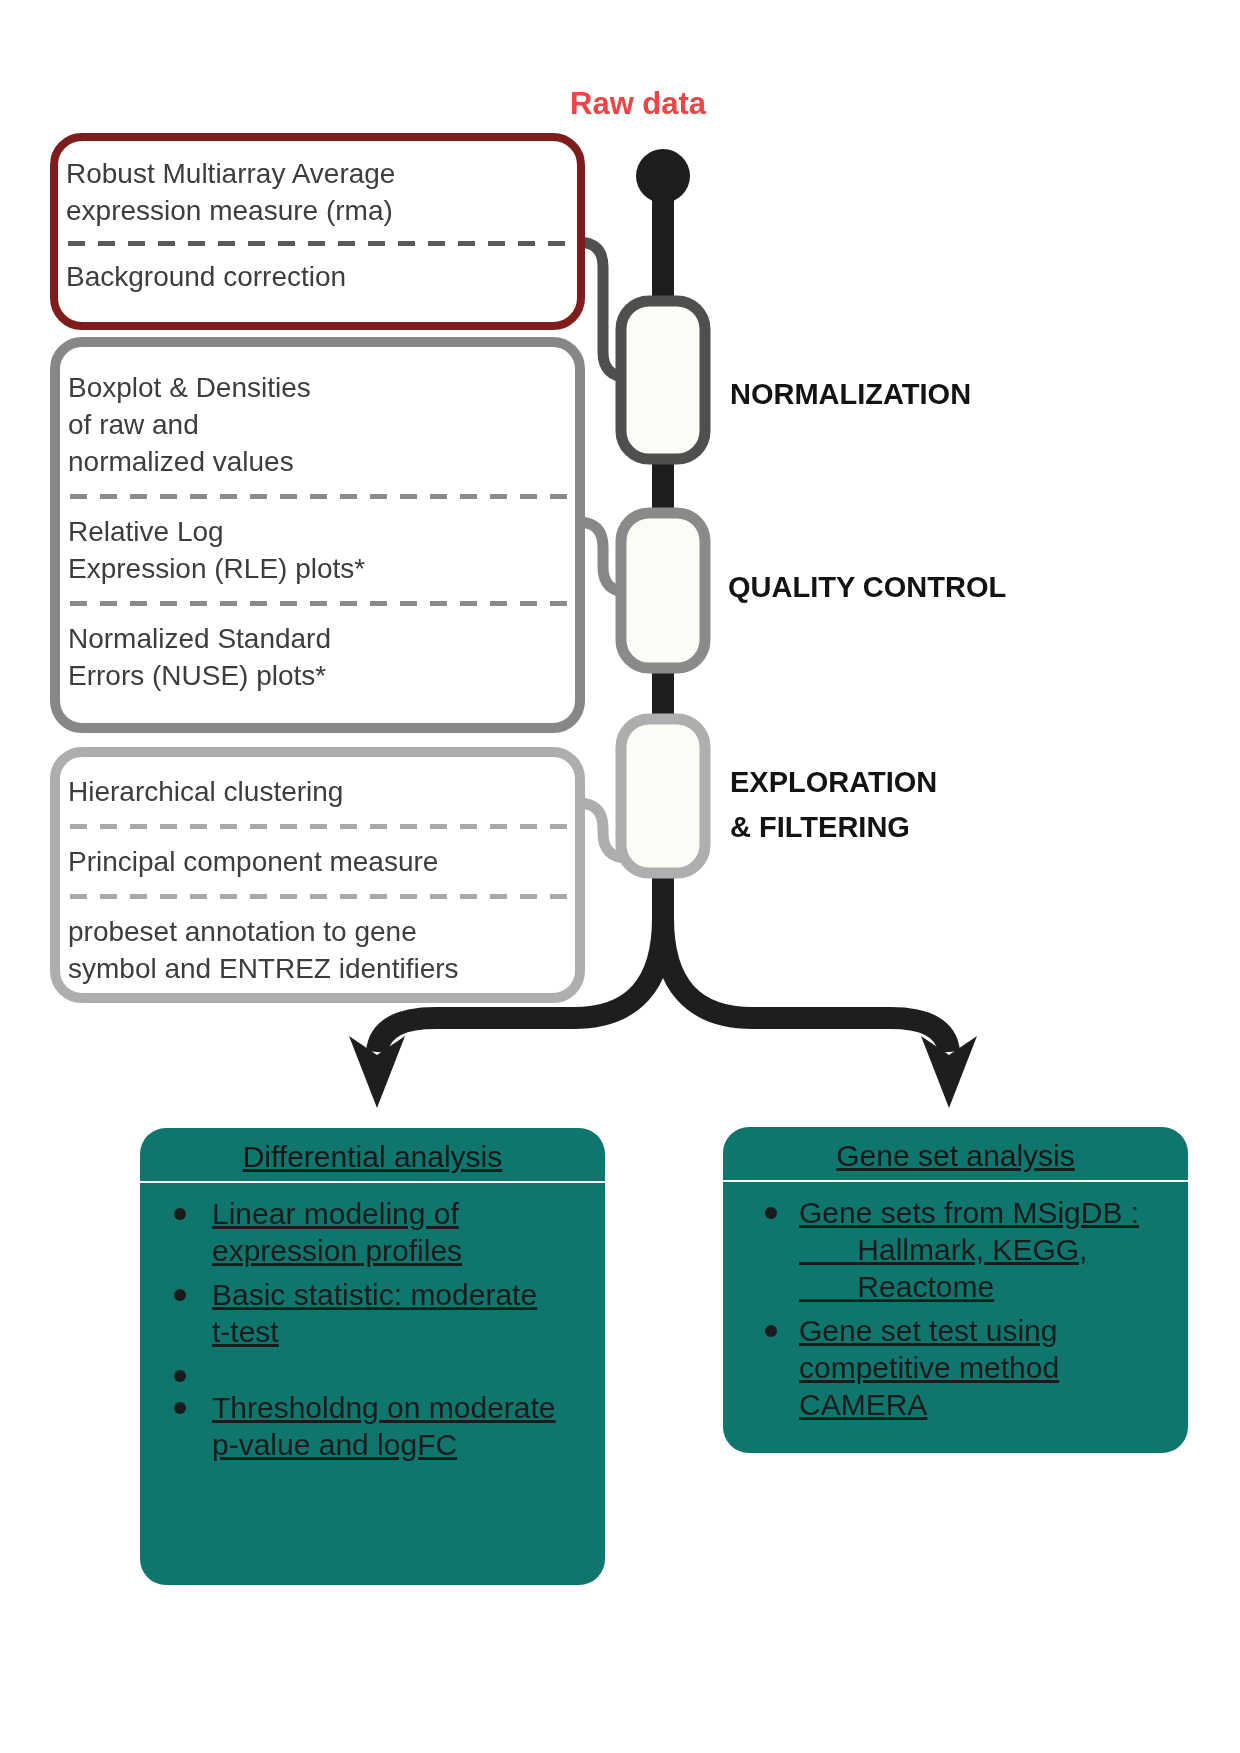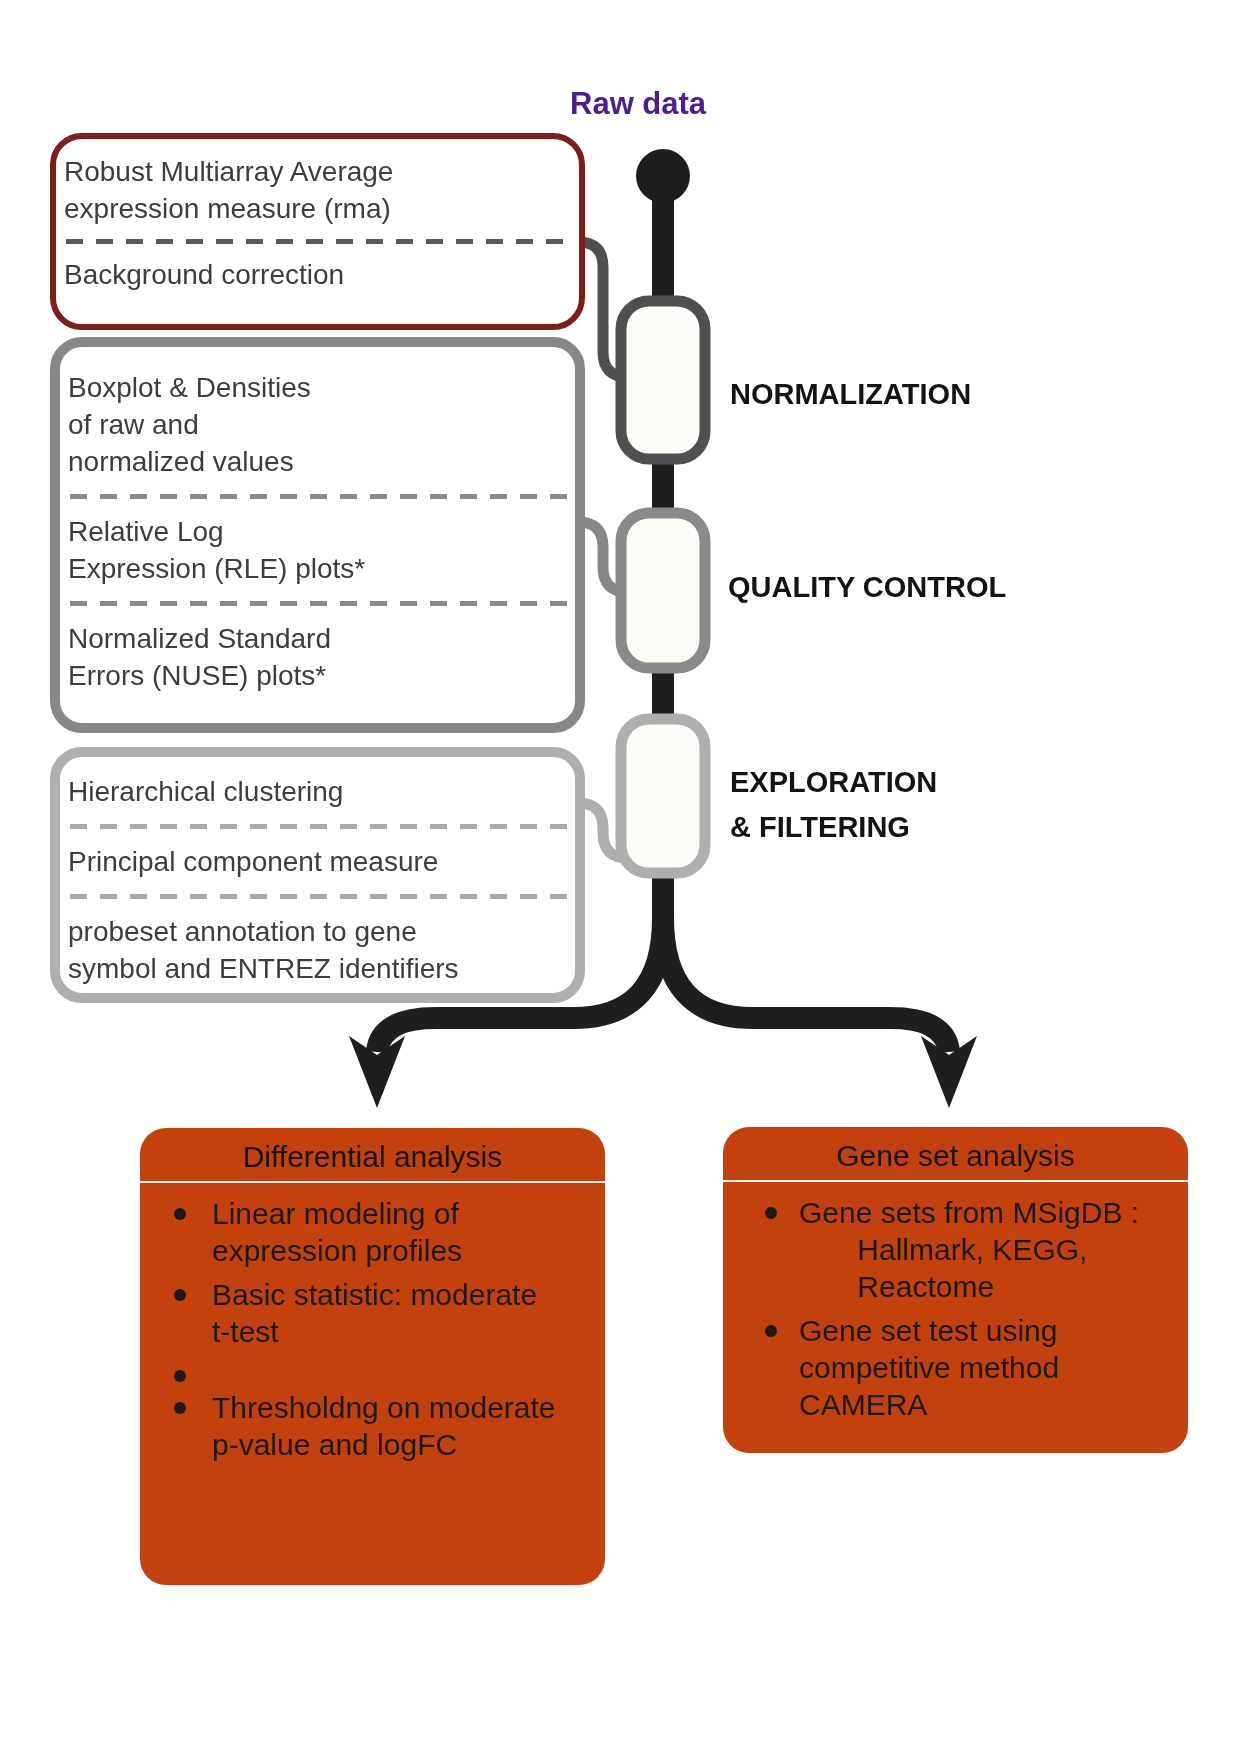--- a/index.html
+++ b/index.html
@@ -7,48 +7,49 @@
     position:relative;width:1240px;height:1753px;background:#ffffff;overflow:hidden;
     font-family:"Liberation Sans", sans-serif;
   }
   #artery{position:absolute;left:0;top:0;width:1240px;height:1753px;}
 
   
   .stepbox{
     position:absolute;left:50px;width:535px;box-sizing:border-box;
     background:#fffffd;border-radius:32px;
   }
-  .stepbox.b1{top:133px;height:197px;border:6px solid #7f1d1d;padding:14px 6px 6px 8px;}
+  .stepbox.b1{top:133px;height:197px;border:8px solid #7f1d1d;padding:14px 6px 6px 8px;}
   .stepbox.b2{top:337px;height:396px;border:10px solid #878787;padding:22px 6px 6px 8px;}
   .stepbox.b3{top:747px;height:256px;border:10px solid #aeaeae;padding:16px 6px 6px 8px;}
   .step{
     font-size:28px;line-height:37px;color:#3d3d3d;white-space:pre-wrap;
   }
   .dashsep{height:5px;margin:12px 2px;}
   .b1 .dashsep{background:repeating-linear-gradient(90deg,#5a5a5a 0 17px,transparent 17px 30px);}
   .b2 .dashsep{background:repeating-linear-gradient(90deg,#8a8a8a 0 17px,transparent 17px 30px);margin:14px 2px;}
   .b3 .dashsep{background:repeating-linear-gradient(90deg,#a9a9a9 0 17px,transparent 17px 30px);margin:14px 2px;}
 
   
   .stage-label{
     position:absolute;font-weight:bold;font-size:29px;line-height:45px;color:#131311;
     white-space:pre-wrap;letter-spacing:0px;
   }
   #label-normalization{left:730px;top:372px;}
   #label-quality{left:728px;top:565px;}
   #label-exploration{left:730px;top:760px;}
 
   #raw-data-label{
-    position:absolute;left:570px;top:86px;font-weight:bold;font-size:31px;color:#4c1d95;
+    position:absolute;left:570px;top:86px;font-weight:bold;font-size:31px;color:#ef4444;
   }
 
   
   .analysisbox{
-    position:absolute;background:#c2410c;border-radius:26px;box-sizing:border-box;
+    position:absolute;background:#0f766e;border-radius:26px;box-sizing:border-box;
     color:#1b1b1b;
+    text-decoration:underline;
   }
   #diff-box{left:140px;top:1128px;width:465px;height:457px;}
   #gsa-box{left:723px;top:1127px;width:465px;height:326px;}
   .analysis-title{
     font-size:30px;line-height:34px;text-align:center;padding-top:12px;height:41px;
     border-bottom:2px solid #f7f7f4;color:#161616;
   }
   .bullets{padding:12px 10px 0 34px;}
   #gsa-box .bullets{padding-left:42px;}
   .bullet{display:flex;align-items:flex-start;margin-bottom:7px;}

